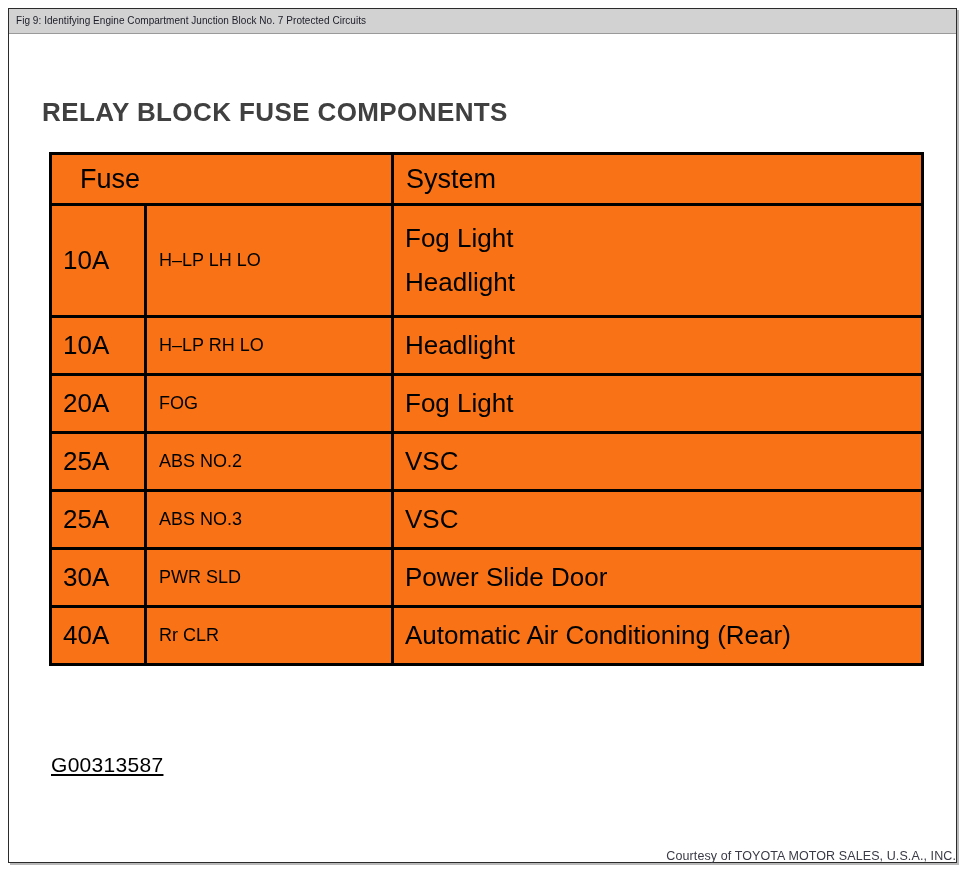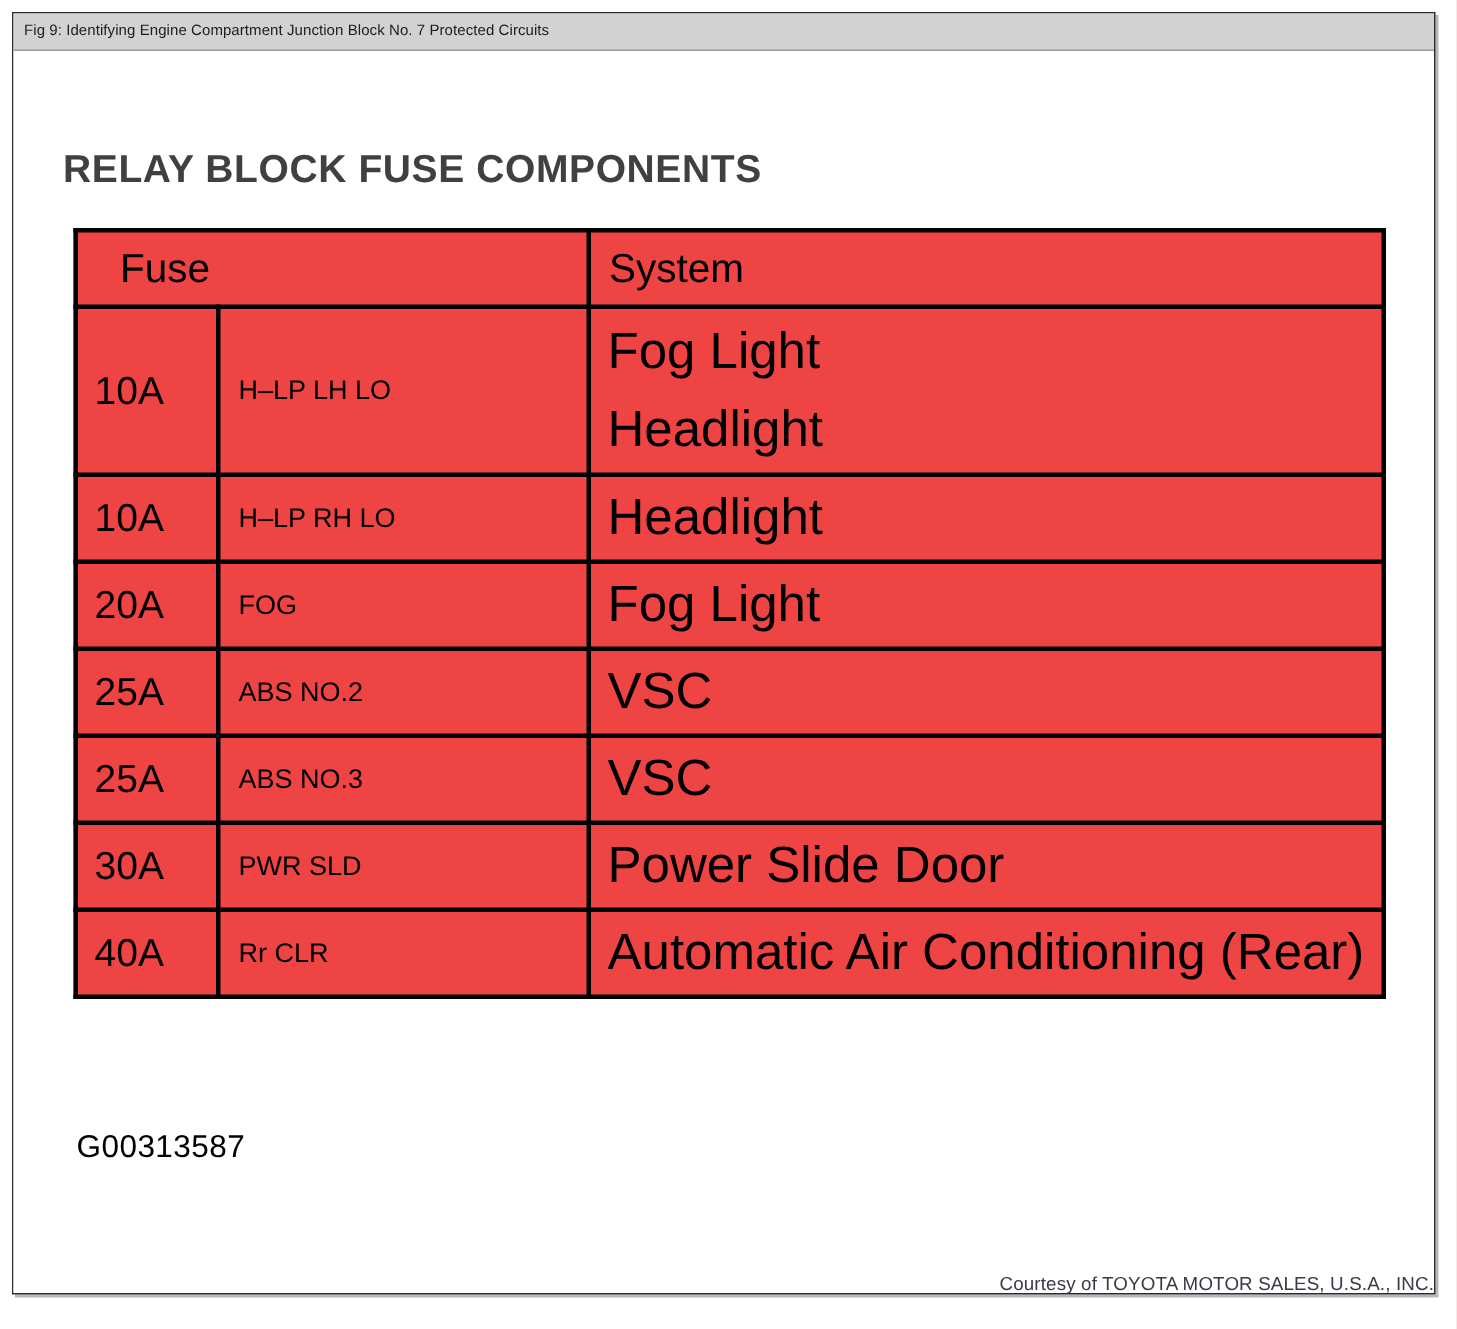--- a/index.html
+++ b/index.html
@@ -81,21 +81,21 @@
   }
 
   
   .fuse-table {
     position: absolute;
     left: 40px;
     top: 118px;
     width: 872px;
     border-collapse: collapse;
     table-layout: fixed;
-    background: #ef4444;
+    background: #f97316;
   }
   .fuse-table td,
   .fuse-table th {
     border: 3px solid #000000;
     padding: 0;
     vertical-align: middle;
     color: #000000;
     font-weight: normal;
     text-align: left;
   }
@@ -115,21 +115,21 @@
 
   .cell-amp {
     font-size: 26px;
     padding-left: 11px !important;
   }
   .cell-name {
     font-size: 18px;
     padding-left: 12px !important;
   }
   .cell-sys {
-    font-size: 34px;
+    font-size: 26px;
     padding-left: 11px !important;
   }
 
   tr.row-1line td { height: 55px; }
   tr.row-2line td { height: 109px; }
 
   .sys-lines {
     display: flex;
     flex-direction: column;
     justify-content: center;
@@ -138,20 +138,21 @@
   .sys-line { line-height: 1.05; }
 
   
   .figure-id {
     position: absolute;
     left: 42px;
     top: 719px;
     font-size: 21px;
     color: #000000;
     letter-spacing: 0.3px;
+    text-decoration: underline;
   }
 
   
   .footer-credit {
     position: absolute;
     left: 0;
     right: 0;
     top: 815px;
     text-align: right;
     font-size: 12.5px;

